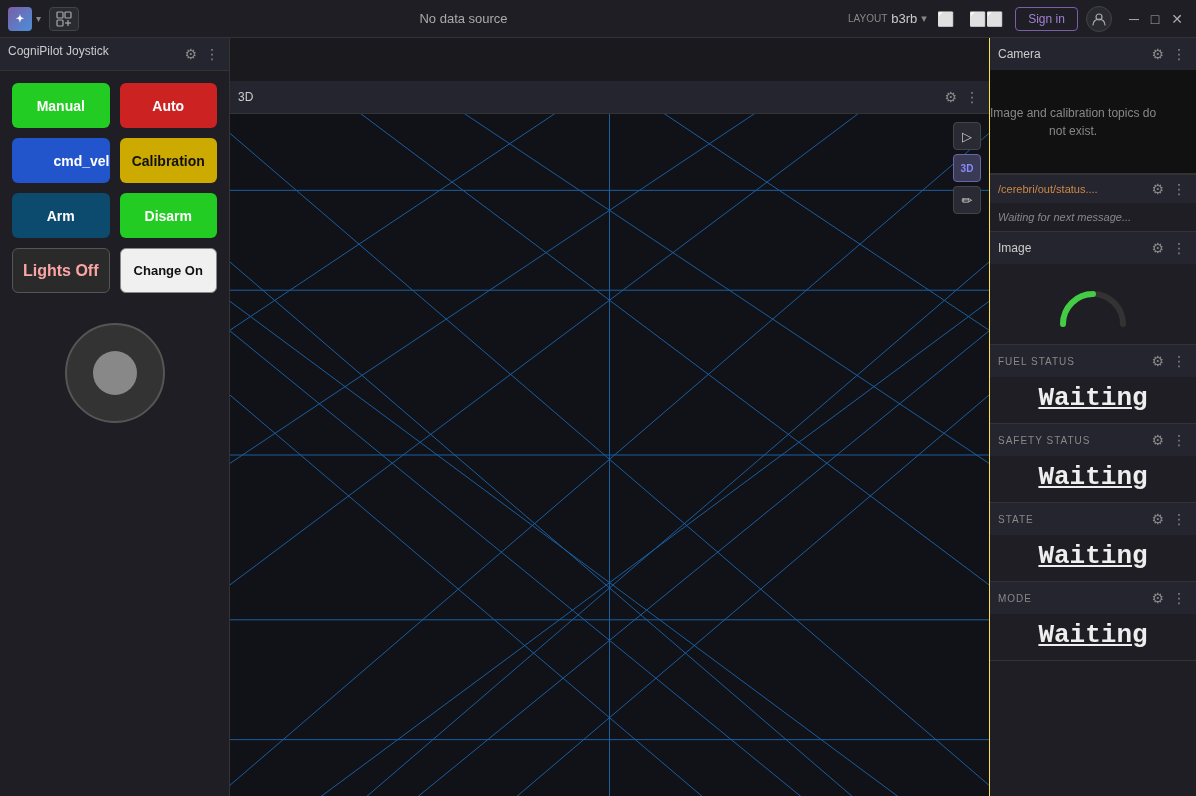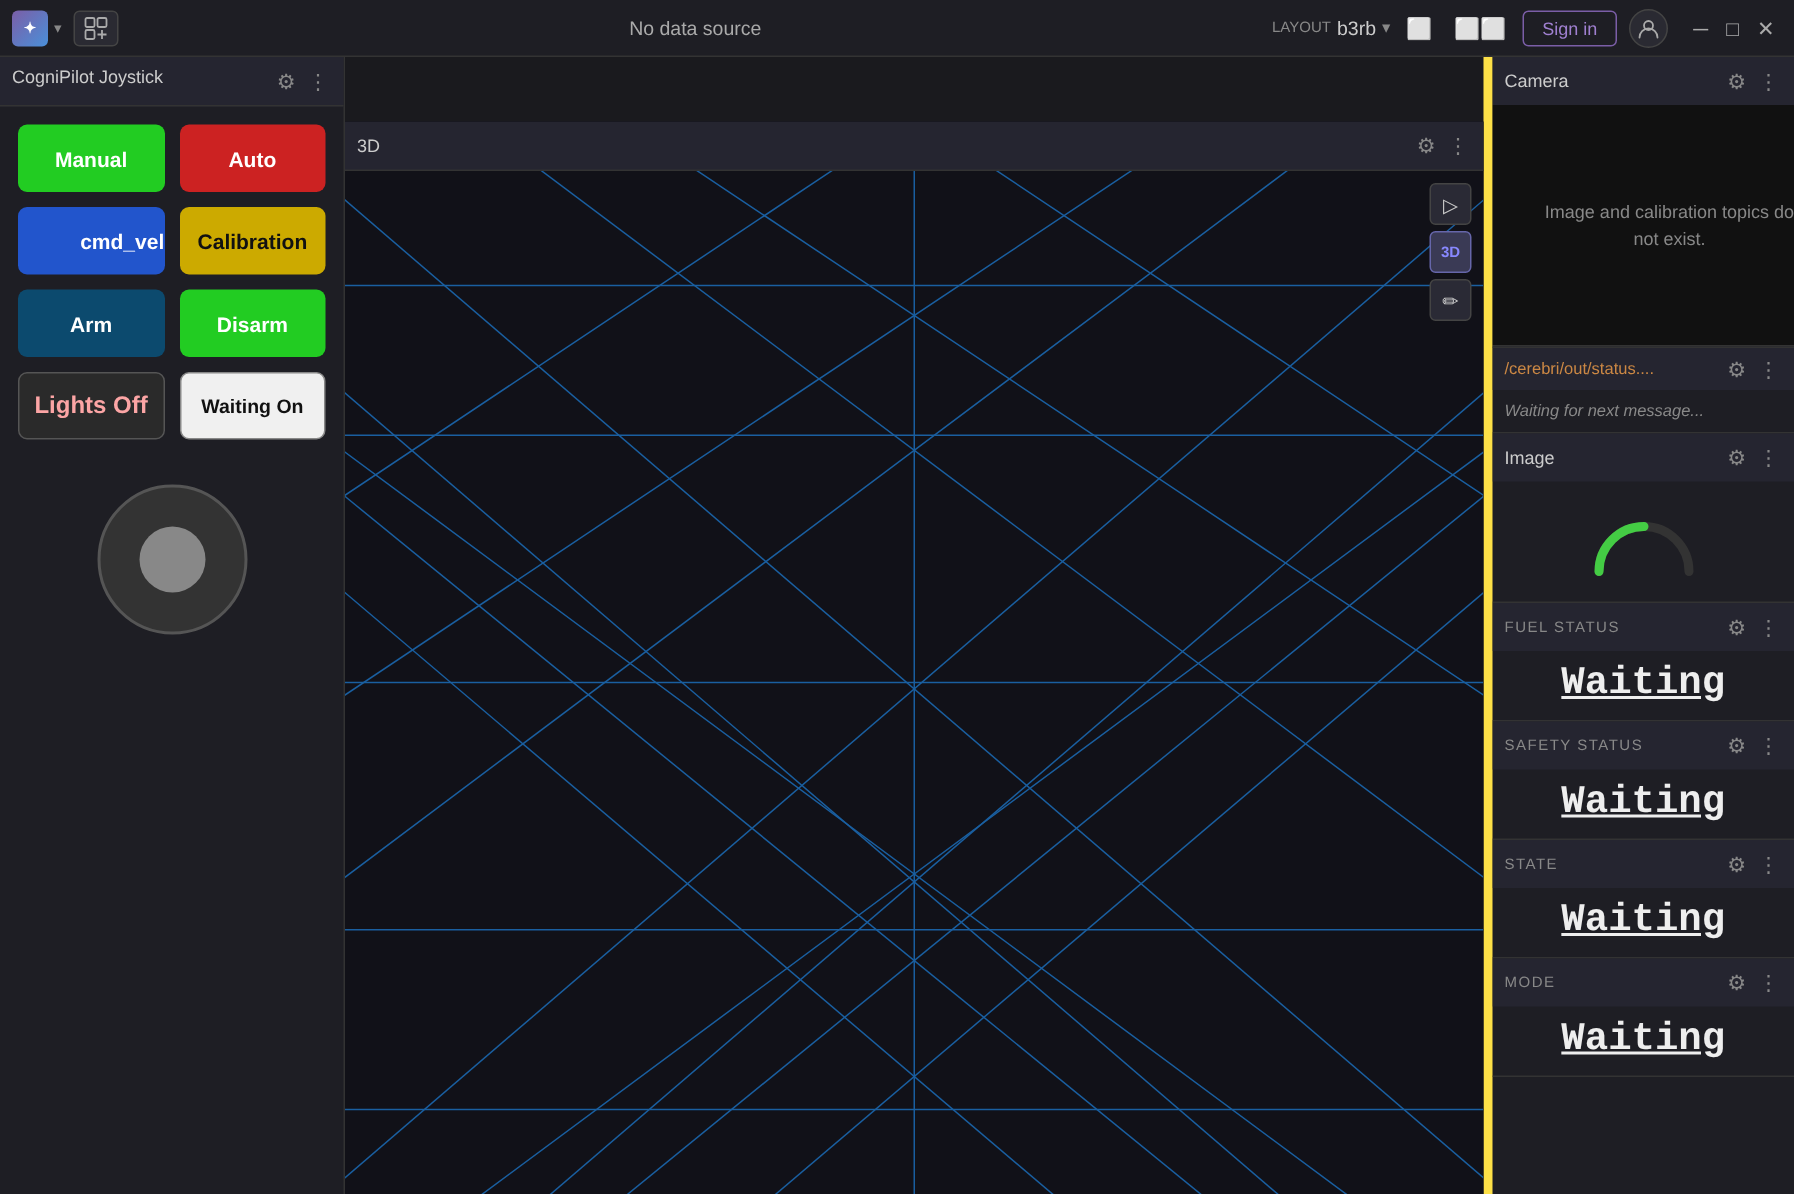--- a/index.html
+++ b/index.html
@@ -296,21 +296,21 @@
     }
     .chevron-right { font-size: 11px; color: #888; }
     .cursor-highlight {
       background: #3a3a50;
     }
 
     
     .right-panel {
       width: 207px;
       background: #1e1e24;
-      border-left: 6px solid #fde047;
+      border-left: 1px solid #fde047;
       display: flex;
       flex-direction: column;
       flex-shrink: 0;
       overflow-y: auto;
     }
 
     .right-section {
       border-bottom: 1px solid #333;
     }
     .right-section-header {
@@ -322,24 +322,24 @@
     }
     .right-section-title {
       flex: 1;
       font-size: 12px;
       color: #ccc;
     }
 
     
     .camera-area {
       background: #111;
-      height: 160px;
-      display: flex;
-      align-items: center;
-      justify-content: flex-end;
+      height: 103px;
+      display: flex;
+      align-items: center;
+      justify-content: flex-start;
     }
     .camera-placeholder {
       text-align: center;
       color: #888;
       font-size: 12px;
       line-height: 1.5;
     }
 
     
     .status-topic-header {
@@ -448,21 +448,21 @@
       <div class="button-row">
         <button class="ctrl-btn btn-blue">cmd_vel</button>
         <button class="ctrl-btn btn-yellow">Calibration</button>
       </div>
       <div class="button-row">
         <button class="ctrl-btn btn-dark-red">Arm</button>
         <button class="ctrl-btn btn-bright-green">Disarm</button>
       </div>
       <div class="button-row">
         <button class="lights-off-btn">Lights Off</button>
-        <button class="lights-on-btn">Waiting On</button>
+        <button class="lights-on-btn">Change On</button>
       </div>
       <div class="joystick-area">
         <div class="joystick">
           <div class="joystick-thumb"></div>
         </div>
       </div>
     </div>
   </div>
 
   <div class="center-panel">

